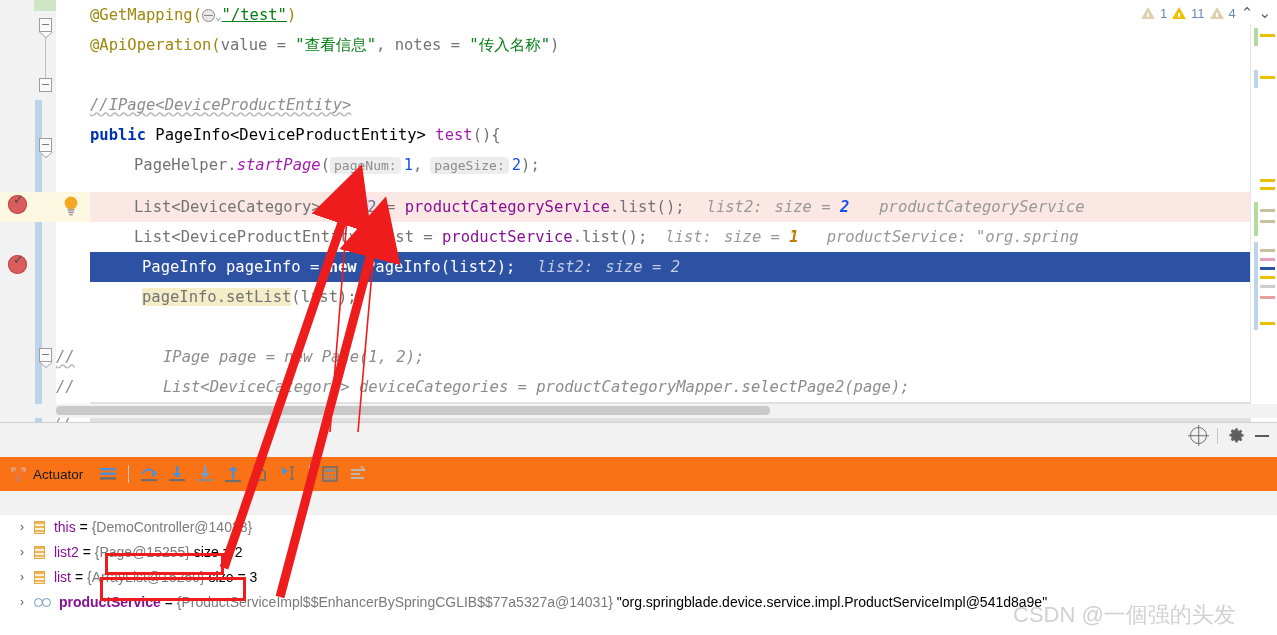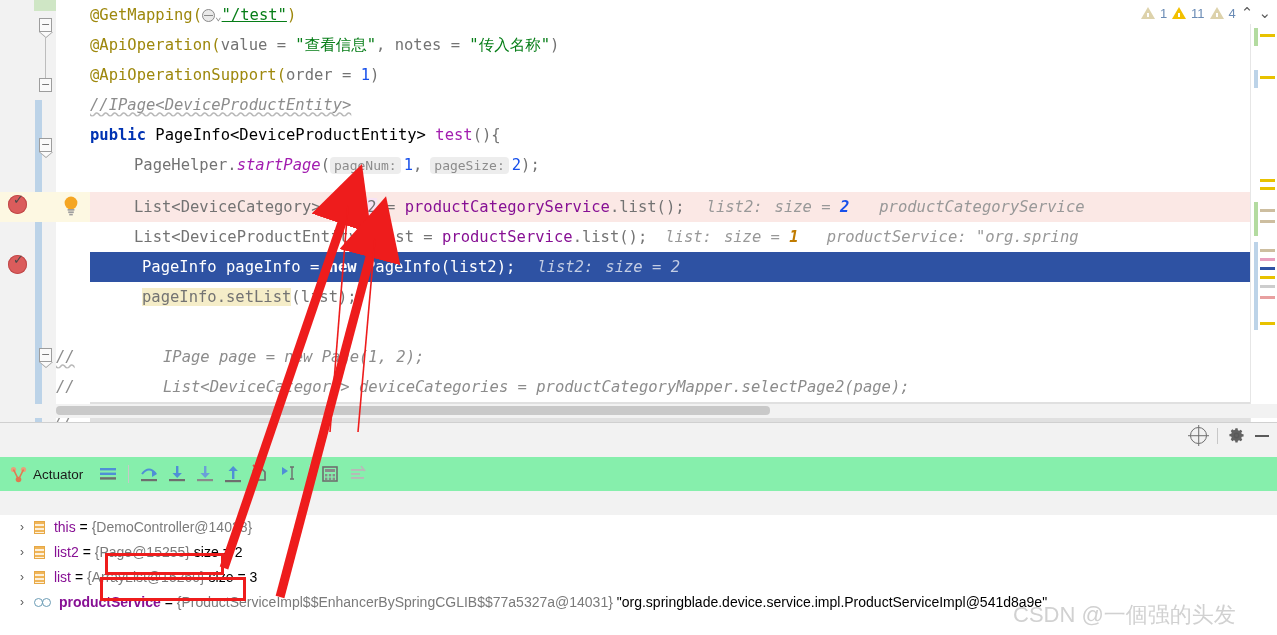--- a/index.html
+++ b/index.html
@@ -149,21 +149,21 @@
   .wtri::after{ content:""; position:absolute; left:-1px; top:6px; width:2px; height:4px; background:#ffffff; }
   .chev { color:#5a5a5a; font-size:15px; cursor:default; }
 
   
   .debug-panel {
     position:absolute; left:0; top:422px; width:1277px; height:213px;
     background:#f2f2f2; border-top:1px solid #d0d0d0;
   }
   .dp-topbar { position:absolute; left:0; top:0; width:1277px; height:34px; background:#f2f2f2; }
   .dp-toolbar { position:absolute; left:0; top:34px; width:1277px; height:34px;
-                background:#86efac; display:flex; align-items:center; }
+                background:#f97316; display:flex; align-items:center; }
   .dp-tabname {
     display:flex; align-items:center; gap:6px; margin-left:10px;
     font-size:13.5px; color:#1a1a1a;
   }
   .tb-sep { width:1px; height:18px; background:#c8c8c8; margin:0 6px; }
   .tb-icon { width:22px; height:22px; margin:0 3px; position:relative; display:inline-block; }
   .var-header {
     position:absolute; left:0; top:68px; width:1277px; height:24px;
     font-size:12.5px; color:#3a3a3a; line-height:24px;
     background:#ffffff; border-bottom:1px solid #e2e2e2;
@@ -249,21 +249,20 @@
     <div class="fold" style="top:78px">−</div>
     <div class="fold open" style="top:138px">−</div>
     <div class="fold open" style="top:348px">−</div>
 
     <div class="code-layer">
 
       <div class="code" style="top:0px"><span class="t-ann">@GetMapping(</span><span class="globe-icon"></span><span class="chev-sm">⌄</span><span class="t-link">"/test"</span><span class="t-ann">)</span></div>
 
       <div class="code" style="top:30px"><span class="t-ann">@ApiOperation(</span><span class="t-plain">value</span><span class="t-plain"> = </span><span class="t-str">"查看信息"</span><span class="t-plain">, </span><span class="t-plain">notes</span><span class="t-plain"> = </span><span class="t-str">"传入名称"</span><span class="t-plain">)</span></div>
 
-      <div class="code" style="top:60px"><span class="t-ann">@ApiOperationSupport(</span><span class="t-plain">order</span><span class="t-plain"> = </span><span class="t-num">1</span><span class="t-plain">)</span></div>
 
       <div class="code t-comment t-squiggle" style="top:90px">//IPage&lt;DeviceProductEntity&gt;</div>
 
       <div class="code" style="top:120px"><span class="t-kw">public</span><span class="t-cls"> PageInfo&lt;DeviceProductEntity&gt; </span><span style="color:#a21caf">test</span><span class="t-plain">(){</span></div>
 
       <div class="code" style="top:150px; left:134px"><span class="t-plain">PageHelper.</span><span class="t-method-it">startPage</span><span class="t-plain">(</span><span class="param-hint">pageNum:</span><span class="t-num" style="margin-left:3px">1</span><span class="t-plain">,</span><span class="param-hint" style="margin-left:8px">pageSize:</span><span class="t-num" style="margin-left:3px">2</span><span class="t-plain">);</span></div>
 
       <div class="code" style="top:192px; left:134px"><span class="t-plain">List&lt;DeviceCategory&gt; </span><span class="t-plain sel-list2">list2</span><span class="t-plain"> = </span><span class="t-field">productCategoryService</span><span class="t-plain">.list();</span><span class="t-hint" style="margin-left:22px">list2:</span><span class="t-hint" style="margin-left:12px">size = </span><span class="t-hint-num">2</span><span class="t-hint" style="margin-left:30px">productCategoryService</span></div>
 
       <div class="code" style="top:222px; left:134px"><span class="t-plain">List&lt;DeviceProductEntity&gt; </span><span class="t-plain">list</span><span class="t-plain"> = </span><span class="t-field">productService</span><span class="t-plain">.list();</span><span class="t-hint" style="margin-left:18px">list:</span><span class="t-hint" style="margin-left:12px">size = </span><span class="t-hint-num-o">1</span><span class="t-hint" style="margin-left:28px">productService: "org.spring</span></div>

